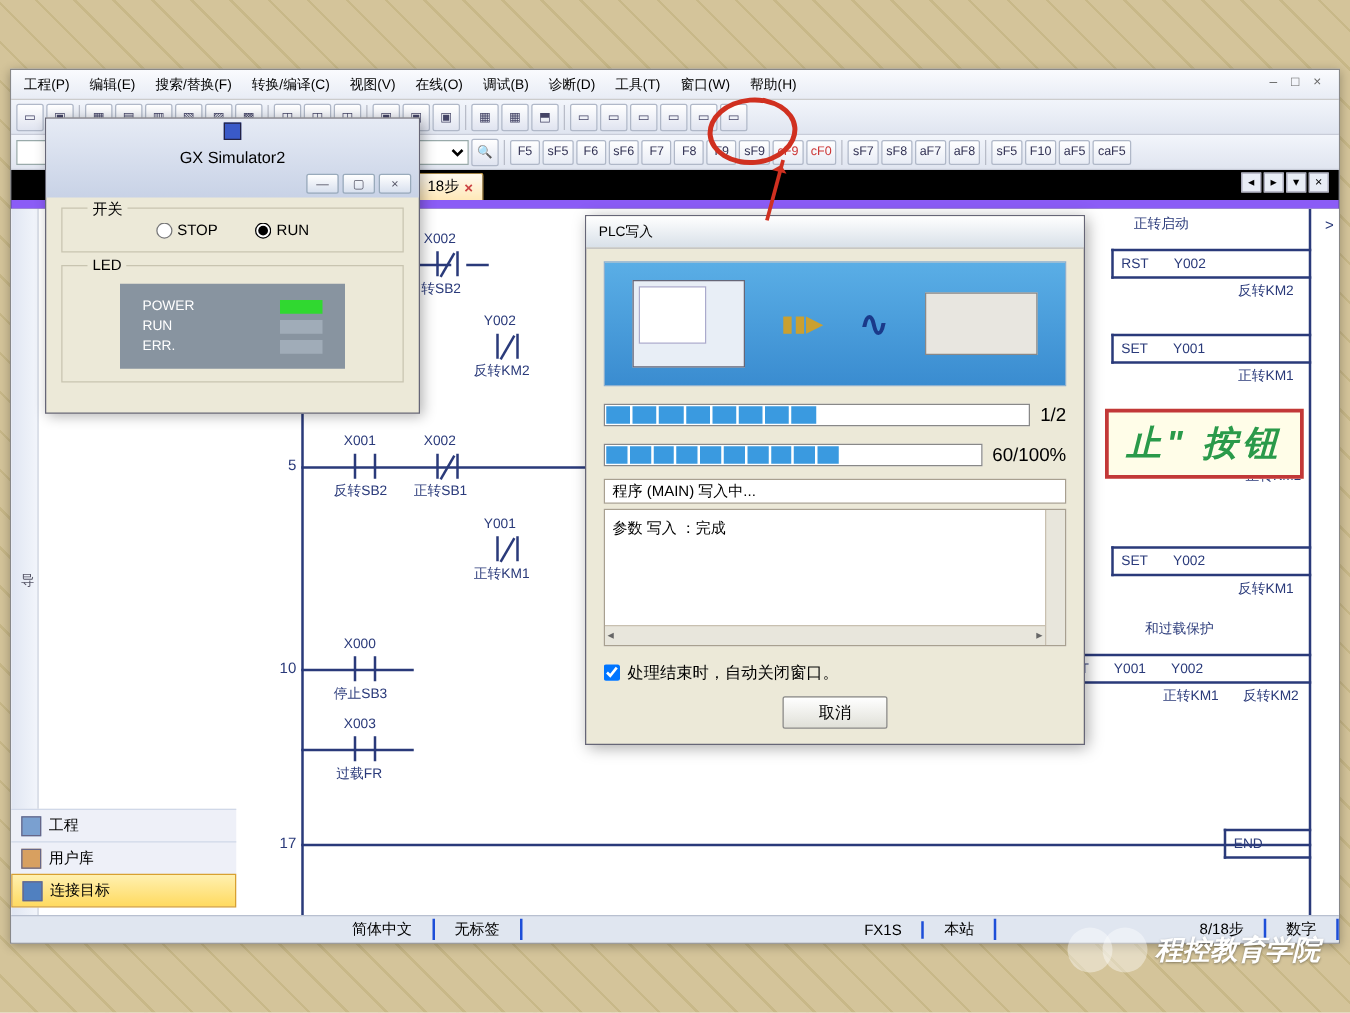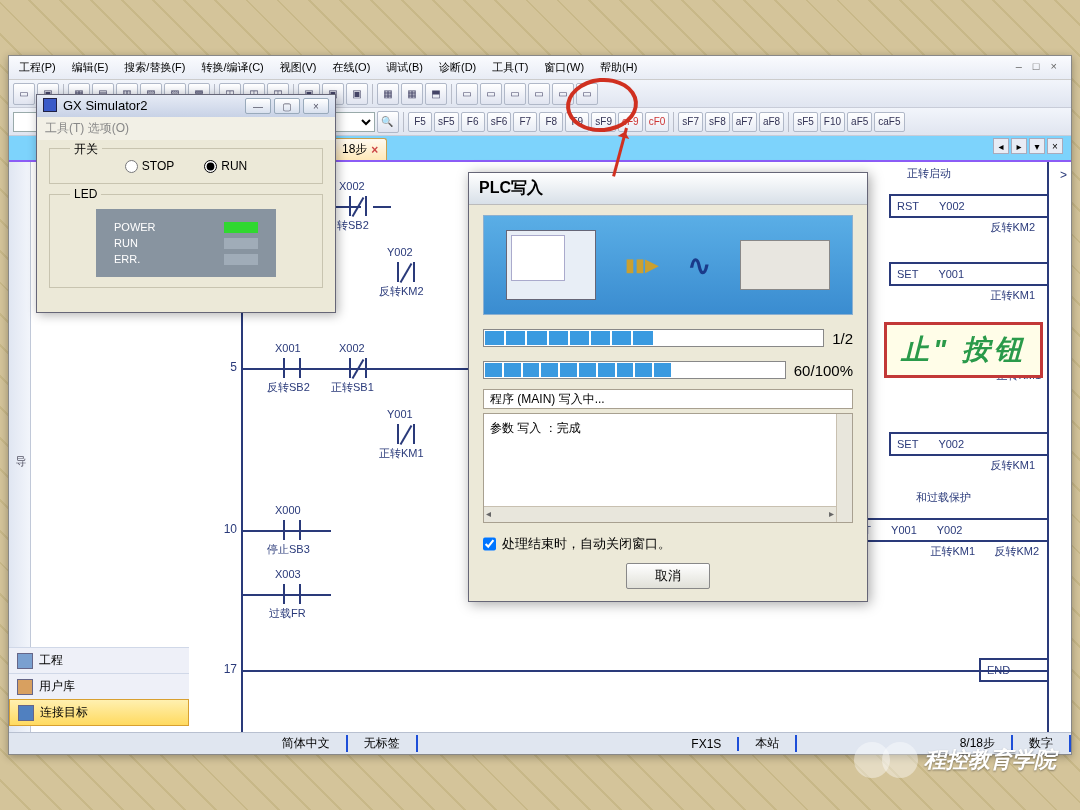--- a/index.html
+++ b/index.html
@@ -7,21 +7,21 @@
   .pattern-bg { position:absolute; inset:0; background:repeating-linear-gradient(45deg,#d4c49a 0,#d4c49a 20px,#c8b888 20px,#c8b888 22px),repeating-linear-gradient(-45deg,transparent 0,transparent 20px,rgba(0,0,0,.05) 20px,rgba(0,0,0,.05) 22px); }
   .main-window { position:absolute; left:8px; top:55px; right:8px; bottom:55px; background:#e8ecf8; border:1px solid #888; box-shadow:0 2px 8px rgba(0,0,0,.3); display:flex; flex-direction:column; }
   .menu-bar { display:flex; background:linear-gradient(#fafbfe,#e8ecf5); padding:2px 6px; font-size:11px; gap:8px; border-bottom:1px solid #ccc; }
   .menu-bar span { padding:2px 4px; cursor:default; }
   .menu-bar .win-ctrl { margin-left:auto; letter-spacing:4px; color:#666; }
   .toolbar-row { display:flex; background:linear-gradient(#f2f5fb,#e0e5f0); padding:2px 4px; border-bottom:1px solid #c8ccd8; align-items:center; gap:2px; height:28px; overflow:hidden; }
   .tb-btn { width:22px; height:22px; border:1px solid transparent; display:inline-flex; align-items:center; justify-content:center; font-size:10px; color:#446; background:linear-gradient(#fff,#e0e4f0); border:1px solid #b0b8c8; border-radius:2px; }
   .tb-sep { width:1px; height:20px; background:#b8bcc8; margin:0 2px; }
   .tb-combo { height:20px; border:1px solid #9aa; background:#fff; font-size:11px; padding:0 4px; }
   .tb-txt { display:inline-flex; align-items:center; justify-content:center; height:20px; min-width:24px; padding:0 3px; border:1px solid #b0b8c8; background:linear-gradient(#fff,#e8ecf5); font-size:10px; color:#335; border-radius:2px; }
-  .doc-tab-bar { background:#7dd3fc; padding:2px 4px 0; border-bottom:2px solid #8b5cf6; display:flex; }
+  .doc-tab-bar { background:#000000; padding:2px 4px 0; border-bottom:7px solid #8b5cf6; display:flex; }
   .doc-tab { background:linear-gradient(#fffaf0,#ffe8b8); border:1px solid #c8a050; border-bottom:none; padding:2px 8px; font-size:12px; border-radius:3px 3px 0 0; display:flex; align-items:center; gap:4px; }
   .doc-tab .x { color:#c44; font-weight:bold; }
   .doc-tab-bar .nav { margin-left:auto; display:flex; gap:2px; padding-right:4px; }
   .doc-tab-bar .nav span { width:16px; height:16px; background:#e8ecf5; border:1px solid #aab; font-size:10px; display:flex; align-items:center; justify-content:center; }
   .work-area { flex:1; display:flex; background:#fff; overflow:hidden; position:relative; }
   .side-strip { width:22px; background:linear-gradient(90deg,#e0e6f2,#f2f5fb); border-right:1px solid #c0c8d8; writing-mode:vertical-rl; font-size:11px; text-align:center; padding:4px 2px; color:#556; }
   .ladder { flex:1; position:relative; background:#fff; overflow:hidden; }
   .rail { position:absolute; top:0; bottom:0; width:2px; background:#2a3a7a; }
   .rail.left { left:40px; }
   .rail.right { right:22px; }
@@ -36,38 +36,38 @@
   .annot-box { position:absolute; right:28px; border:3px solid #c23838; background:#fffde8; color:#2a9a4a; font-size:28px; font-style:italic; font-weight:bold; padding:6px 14px; letter-spacing:4px; }
   .bottom-panel { position:absolute; left:0; bottom:28px; width:180px; background:#eef0f8; }
   .bottom-panel .item { display:flex; align-items:center; gap:6px; padding:4px 8px; font-size:12px; border-top:1px solid #d0d8e8; }
   .bottom-panel .item.active { background:linear-gradient(#fff0b0,#ffda60); border:1px solid #d8a030; }
   .bottom-panel .ico { width:16px; height:16px; background:#7aa0d0; border:1px solid #668; display:inline-block; }
   .status-bar { height:22px; background:#e0e6f0; border-top:1px solid #b8c0d0; display:flex; font-size:12px; align-items:center; }
   .status-bar span { padding:0 16px; border-right:2px solid #1d4ed8; }
   .status-bar span:first-child { flex:1; border-right:none; }
   
   .sim-window { position:absolute; left:36px; top:94px; width:300px; background:#ece9d8; border:1px solid #667; box-shadow:2px 2px 10px rgba(0,0,0,.3); }
-  .sim-title { background:linear-gradient(#e6ebf5,#c8d2e6); display:flex; align-items:flex-start; padding:3px 6px; font-size:13px; gap:6px; }
+  .sim-title { background:linear-gradient(#e6ebf5,#c8d2e6); display:flex; align-items:center; padding:3px 6px; font-size:13px; gap:6px;flex-direction:column; }
   .sim-title .ico { width:14px; height:14px; background:#3a5ac8; border:1px solid #224; }
   .sim-title .ctrls { margin-left:auto; display:flex; gap:3px; }
   .sim-title .ctrls span { width:26px; height:16px; border:1px solid #9ab; background:linear-gradient(#fff,#d8e0ee); font-size:10px; display:flex; align-items:center; justify-content:center; color:#556; border-radius:2px; }
   .sim-menu { padding:3px 8px; font-size:12px; color:#888; background:#f2f0e6; }
   .sim-body { padding:8px 12px 14px; }
   .sim-group { border:1px solid #c8c4b0; margin-bottom:10px; padding:10px 12px; position:relative; }
   .sim-group .gtitle { position:absolute; top:-8px; left:20px; background:#ece9d8; padding:0 4px; font-size:12px; }
   .sim-radios { display:flex; justify-content:center; gap:30px; font-size:12px; }
   .sim-radios label { display:flex; align-items:center; gap:4px; }
   .sim-radios input { accent-color:#000; }
   .led-panel { background:#8894a0; padding:10px 18px; width:180px; margin:4px auto 0; }
   .led-row { display:flex; align-items:center; justify-content:space-between; font-size:11px; color:#fff; padding:2px 0; }
   .led { width:34px; height:11px; background:#a0acb8; }
   .led.on { background:#30d830; }
   
   .plc-dialog { position:absolute; left:468px; top:172px; width:400px; background:#ece9d8; border:1px solid #667; box-shadow:2px 2px 12px rgba(0,0,0,.35); }
-  .plc-title { background:linear-gradient(#fff,#d8e0e8); padding:5px 10px; font-size:16px; border-bottom:1px solid #bbb;font-weight:bold; }
+  .plc-title { background:linear-gradient(#fff,#d8e0e8); padding:5px 10px; font-size:11px; border-bottom:1px solid #bbb; }
   .plc-body { padding:10px 14px 12px; }
   .plc-graphic { background:linear-gradient(#5aaee6,#3a8cd0); height:100px; border:1px solid #8cb0d0; position:relative; display:flex; align-items:center; justify-content:space-around; padding:8px; }
   .plc-pc { width:90px; height:70px; background:#e8eef6; border:1px solid #667; position:relative; }
   .plc-pc::before { content:""; position:absolute; left:4px; top:4px; right:30px; bottom:18px; background:#fff; border:1px solid #aac; }
   .plc-dev { width:90px; height:50px; background:#e8e6e0; border:1px solid #888; }
   .plc-wave { color:#1a3a8a; font-size:28px; font-weight:bold; }
   .plc-progress-row { margin-top:14px; display:flex; align-items:center; gap:8px; font-size:15px; }
   .plc-prog { flex:1; height:18px; border:1px solid #888; background:#fff; display:flex; }
   .plc-prog .seg { flex:1; margin:1px; background:#3a9ae0; }
   .plc-prog .seg.off { background:transparent; }
@@ -293,21 +293,20 @@
 <div class="sim-window">
   <div class="sim-title">
     <span class="ico"></span>
     <span>GX Simulator2</span>
     <div class="ctrls">
       <span>—</span>
       <span>▢</span>
       <span>×</span>
     </div>
   </div>
-  <div class="sim-menu">工具(T)   选项(O)</div>
   <div class="sim-body">
     <div class="sim-group">
       <span class="gtitle">开关</span>
       <div class="sim-radios">
         <label>
             <input type="radio" name="sw" style="">
             <span>STOP</span>
           </label>
         <label>
             <input type="radio" name="sw" checked="" style="">

